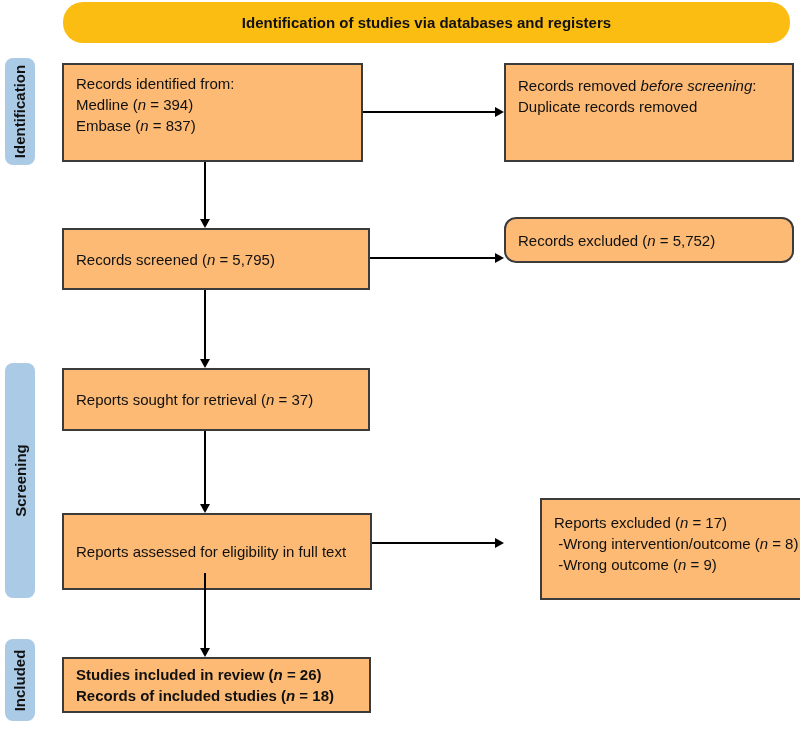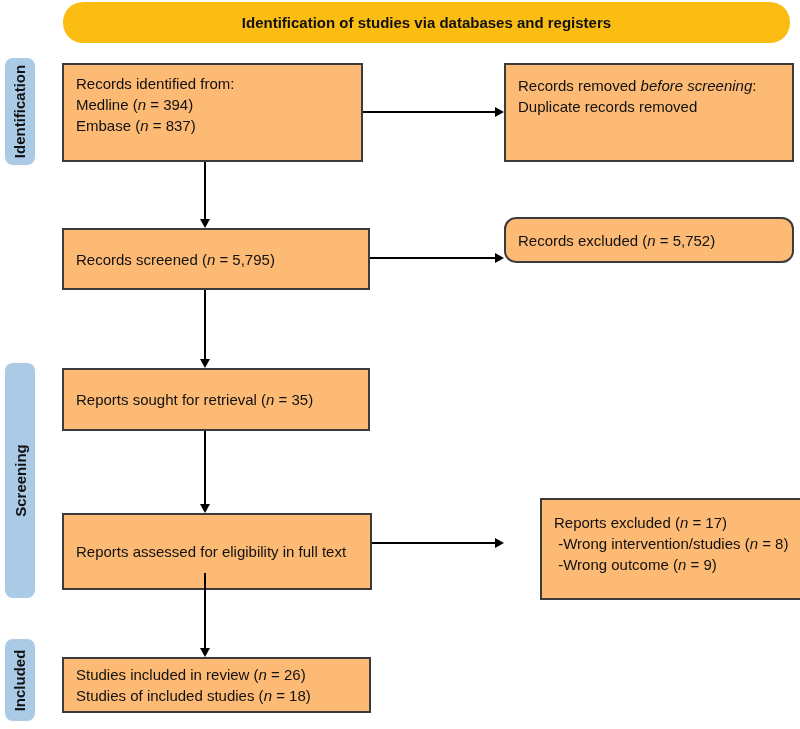--- a/index.html
+++ b/index.html
@@ -35,21 +35,21 @@
     box-sizing:border-box;padding:6px 12px;white-space:pre-wrap;
   }
   .flowbox.vcenter{display:flex;flex-direction:column;justify-content:center;}
   .box-identified{left:62px;top:63px;width:301px;height:99px;padding-top:8px;}
   .box-removed{left:504px;top:63px;width:290px;height:99px;padding-top:10px;}
   .box-screened{left:62px;top:228px;width:308px;height:62px;}
   .box-excluded-records{left:504px;top:217px;width:290px;height:46px;border-radius:12px;}
   .box-sought{left:62px;top:368px;width:308px;height:63px;}
   .box-assessed{left:62px;top:513px;width:310px;height:77px;}
   .box-reports-excluded{left:504px;top:498px;width:290px;height:102px;padding-top:12px;margin-left:36px;}
-  .box-included{left:62px;top:657px;width:309px;height:56px;}
+  .box-included{left:62px;top:657px;width:309px;height:56px;font-weight:bold;}
   .hline{position:absolute;height:1.5px;background:#000;}
   .vline{position:absolute;width:1.5px;background:#000;}
   .head-right{
     position:absolute;width:0;height:0;
     border-top:5px solid transparent;border-bottom:5px solid transparent;
     border-left:9px solid #000;
   }
   .head-down{
     position:absolute;width:0;height:0;
     border-left:5px solid transparent;border-right:5px solid transparent;
@@ -72,24 +72,24 @@
     <span>Screening</span>
   </div>
   <div class="stage stage-included">
     <span>Included</span>
   </div>
 
   <div class="flowbox box-identified"><div><span>Records identified from:</span></div><div><span>Medline (</span><span style="font-style: italic;">n</span><span> = 394)</span></div><div><span>Embase (</span><span style="font-style: italic;">n</span><span> = 837)</span></div></div>
   <div class="flowbox box-removed"><div><span>Records removed </span><span style="font-style: italic;">before screening</span><span>:</span></div><div><span>Duplicate records removed</span></div></div>
   <div class="flowbox box-screened vcenter"><div><span>Records screened (</span><span style="font-style: italic;">n</span><span> = 5,795)</span></div></div>
   <div class="flowbox box-excluded-records vcenter"><div><span>Records excluded (</span><span style="font-style: italic;">n</span><span> = 5,752)</span></div></div>
-  <div class="flowbox box-sought vcenter"><div><span>Reports sought for retrieval (</span><span style="font-style: italic;">n</span><span> = 35)</span></div></div>
+  <div class="flowbox box-sought vcenter"><div><span>Reports sought for retrieval (</span><span style="font-style: italic;">n</span><span> = 37)</span></div></div>
   <div class="flowbox box-assessed vcenter"><div><span>Reports assessed for eligibility in full text</span></div></div>
-  <div class="flowbox box-reports-excluded"><div><span>Reports excluded (</span><span style="font-style: italic;">n</span><span> = 17)</span></div><div><span> -Wrong intervention/studies (</span><span style="font-style: italic;">n</span><span> = 8)</span></div><div><span> -Wrong outcome (</span><span style="font-style: italic;">n</span><span> = 9)</span></div></div>
-  <div class="flowbox box-included vcenter"><div><span>Studies included in review (</span><span style="font-style: italic;">n</span><span> = 26)</span></div><div><span>Studies of included studies (</span><span style="font-style: italic;">n</span><span> = 18)</span></div></div>
+  <div class="flowbox box-reports-excluded"><div><span>Reports excluded (</span><span style="font-style: italic;">n</span><span> = 17)</span></div><div><span> -Wrong intervention/outcome (</span><span style="font-style: italic;">n</span><span> = 8)</span></div><div><span> -Wrong outcome (</span><span style="font-style: italic;">n</span><span> = 9)</span></div></div>
+  <div class="flowbox box-included vcenter"><div><span>Studies included in review (</span><span style="font-style: italic;">n</span><span> = 26)</span></div><div><span>Records of included studies (</span><span style="font-style: italic;">n</span><span> = 18)</span></div></div>
 
   <div class="hline" style="left:363px;top:111px;width:132px;"></div>
   <div class="head-right" style="left:495px;top:107px;"></div>
 
   <div class="vline" style="left:204px;top:162px;height:57px;"></div>
   <div class="head-down" style="left:200px;top:219px;"></div>
 
   <div class="hline" style="left:370px;top:257px;width:125px;"></div>
   <div class="head-right" style="left:495px;top:253px;"></div>
 

